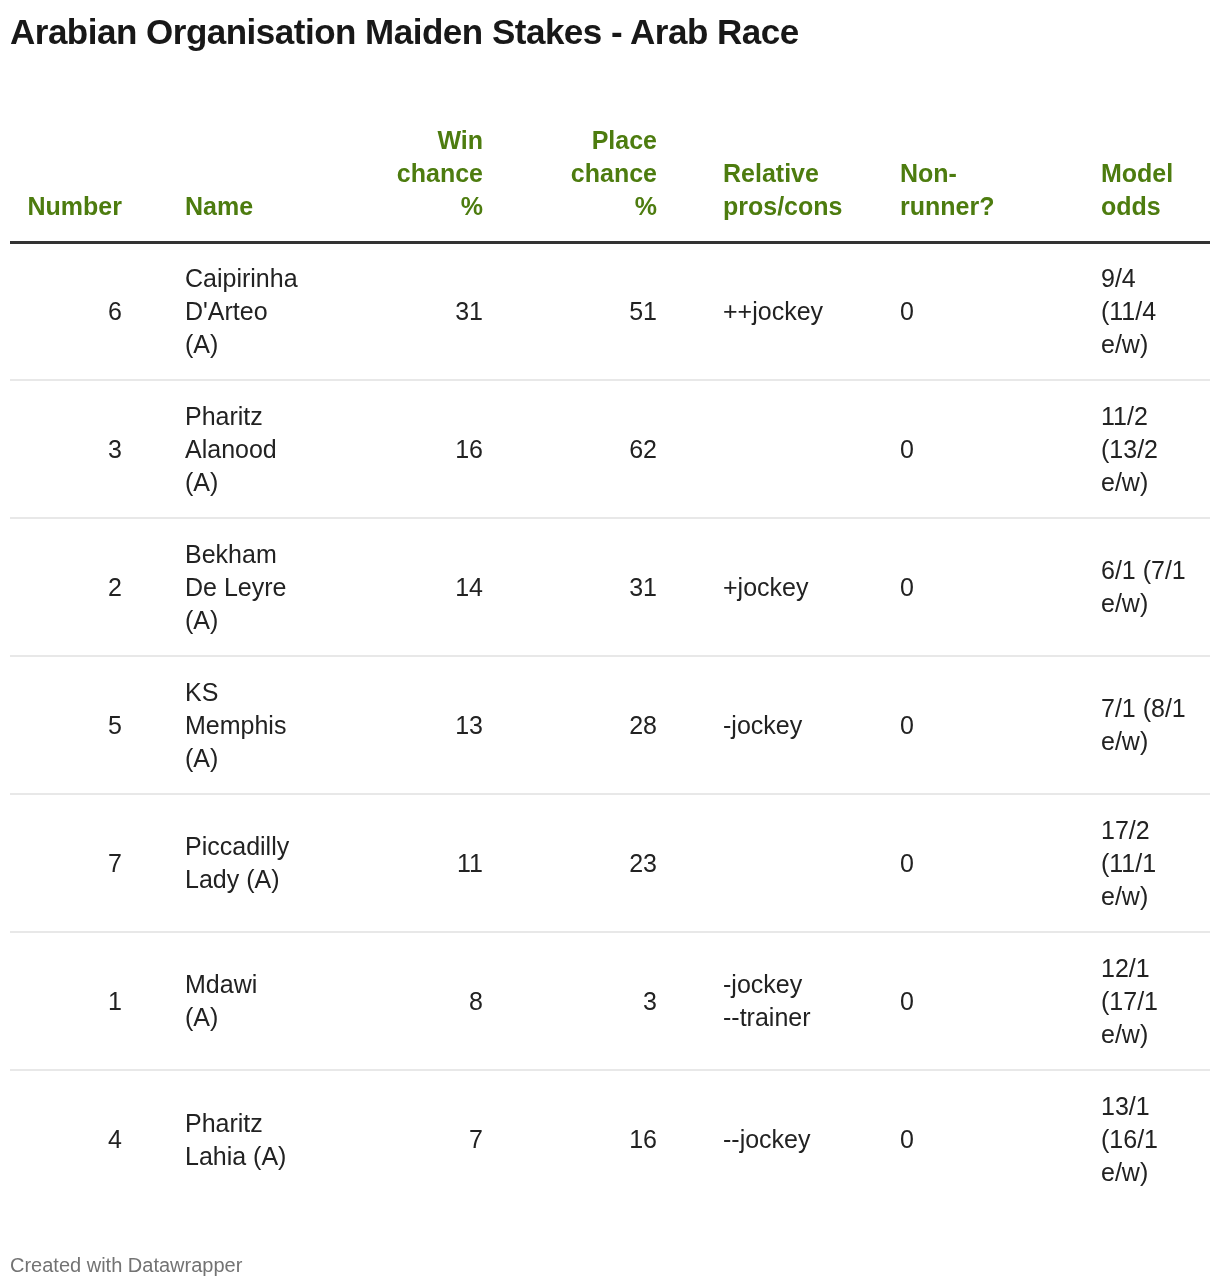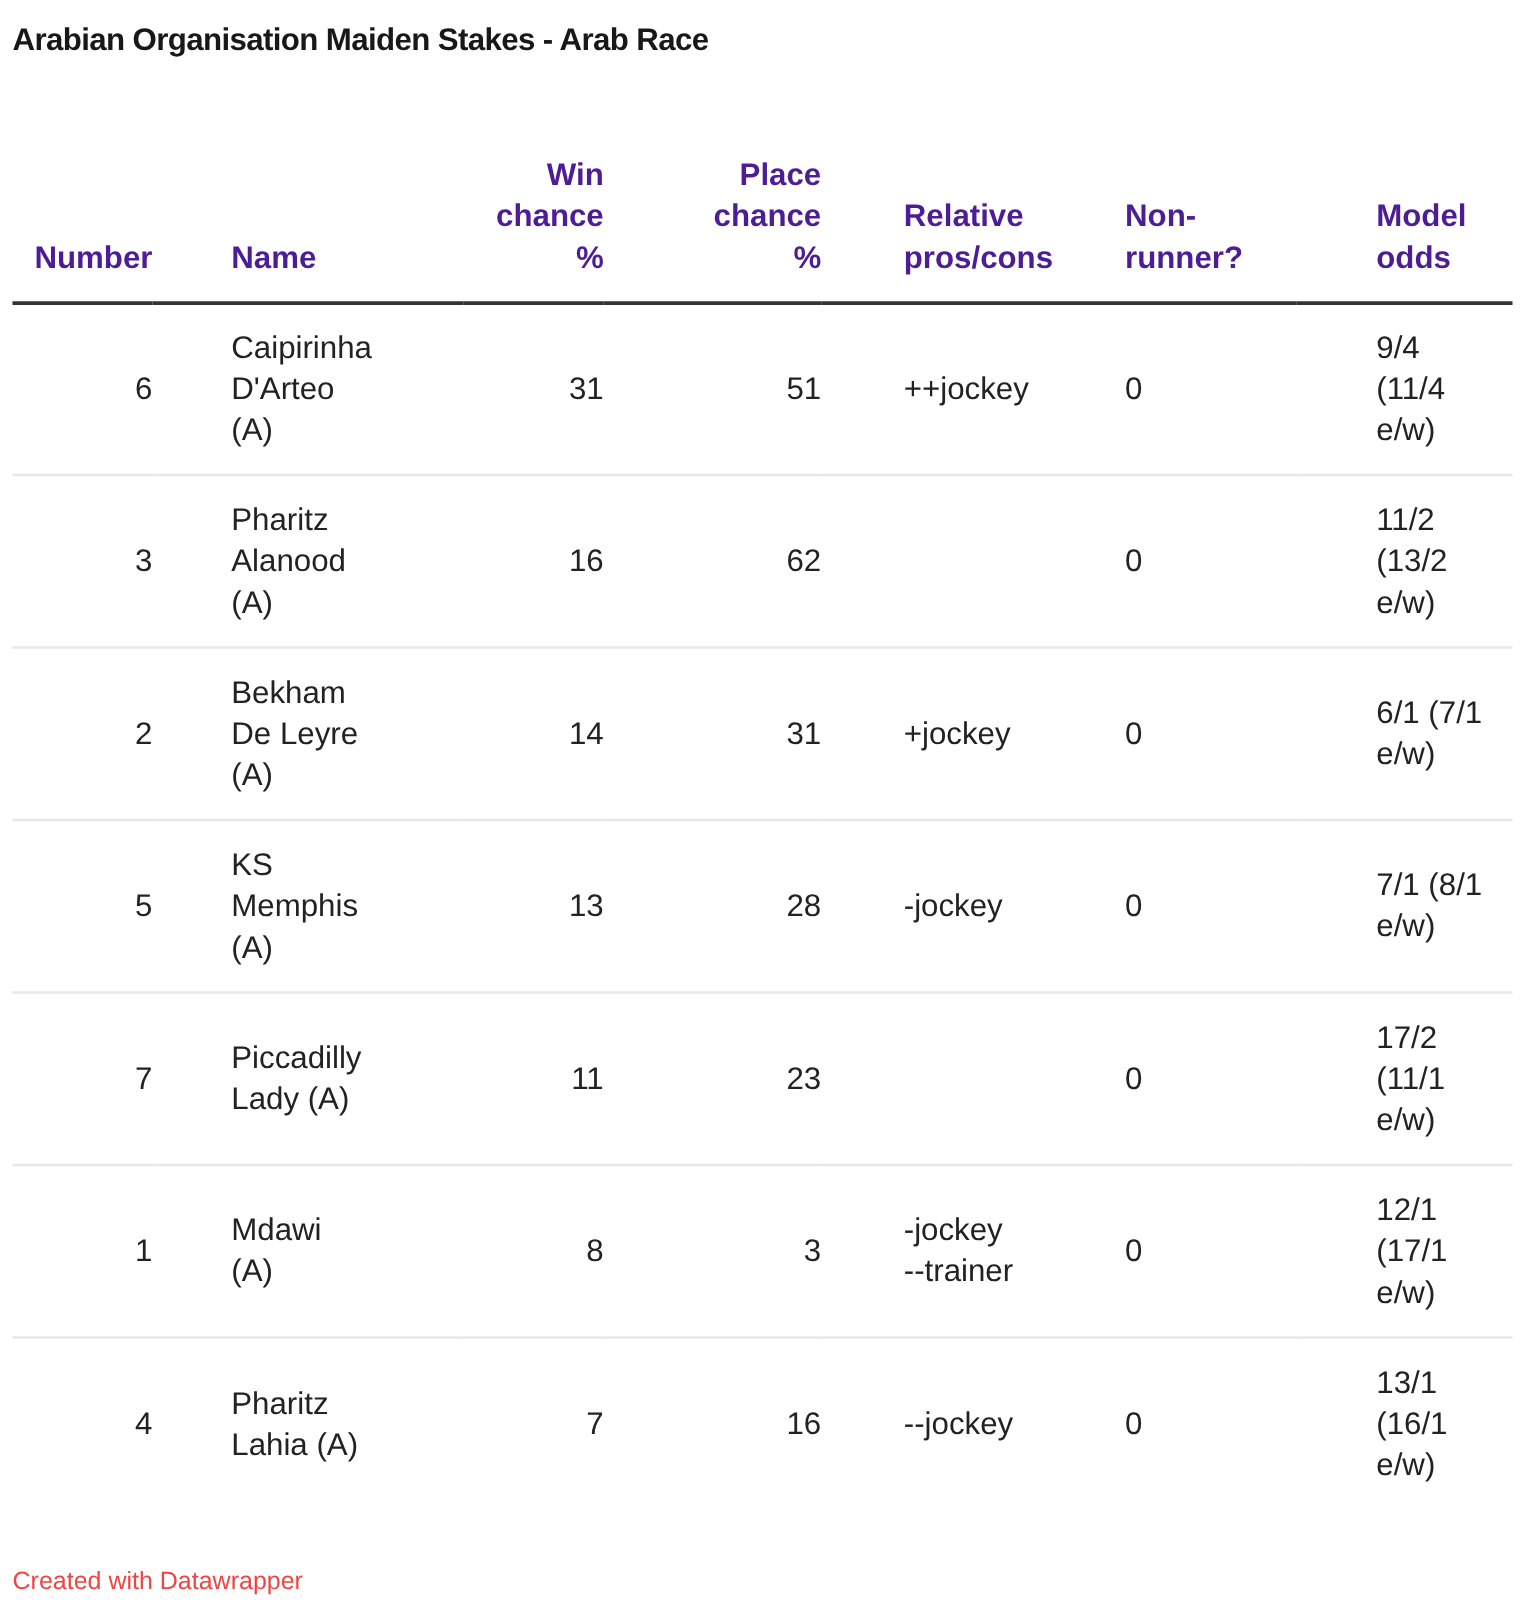--- a/index.html
+++ b/index.html
@@ -7,21 +7,21 @@
     margin: 0; padding: 0;
     width: 1220px; height: 1284px;
     background: #ffffff;
     font-family: "Liberation Sans", sans-serif;
     color: #222222;
     overflow: hidden;
   }
   .wrap { padding: 8px 10px 0 10px; }
 
   .title {
-    font-size: 25px;
+    font-size: 35px;
     font-weight: 700;
     line-height: 48px;
     margin: 0;
     color: #181818;
     letter-spacing: -0.5px;
   }
 
   .race-table {
     display: table;
     table-layout: fixed;
@@ -35,21 +35,21 @@
     font-size: 25px;
     line-height: 33px;
     overflow: hidden;
   }
   .th {
     font-weight: 700;
     vertical-align: bottom;
     height: 186px;
     padding-bottom: 18px;
     border-bottom: 3px solid #333333;
-    color: #4c1d95;
+    color: #4d7c0f;
   }
   .td {
     vertical-align: middle;
     height: 138px;
     border-bottom: 2px solid #e8e8e8;
   }
   .tr.row:last-child .td { border-bottom: none; }
 
   
   .c1 { width: 112px; text-align: right; }
@@ -57,21 +57,21 @@
   .c3 { width: 112px; text-align: right; }
   .c4 { width: 174px; text-align: right; }
   .c5 { width: 243px; padding-left: 66px; text-align: left; }
   .c6 { width: 137px; text-align: left; }
   .c7 { width: 173px; padding-left: 64px; text-align: left; }
 
   .footer {
     padding: 44px 0 0 10px;
     font-size: 20px;
     line-height: 26px;
-    color: #ef4444;
+    color: #737373;
   }
 </style>
 </head>
 <body>
 
 <div class="wrap">
 
   <h1 class="title">Arabian Organisation Maiden Stakes - Arab Race</h1>
 
   <div class="race-table">

